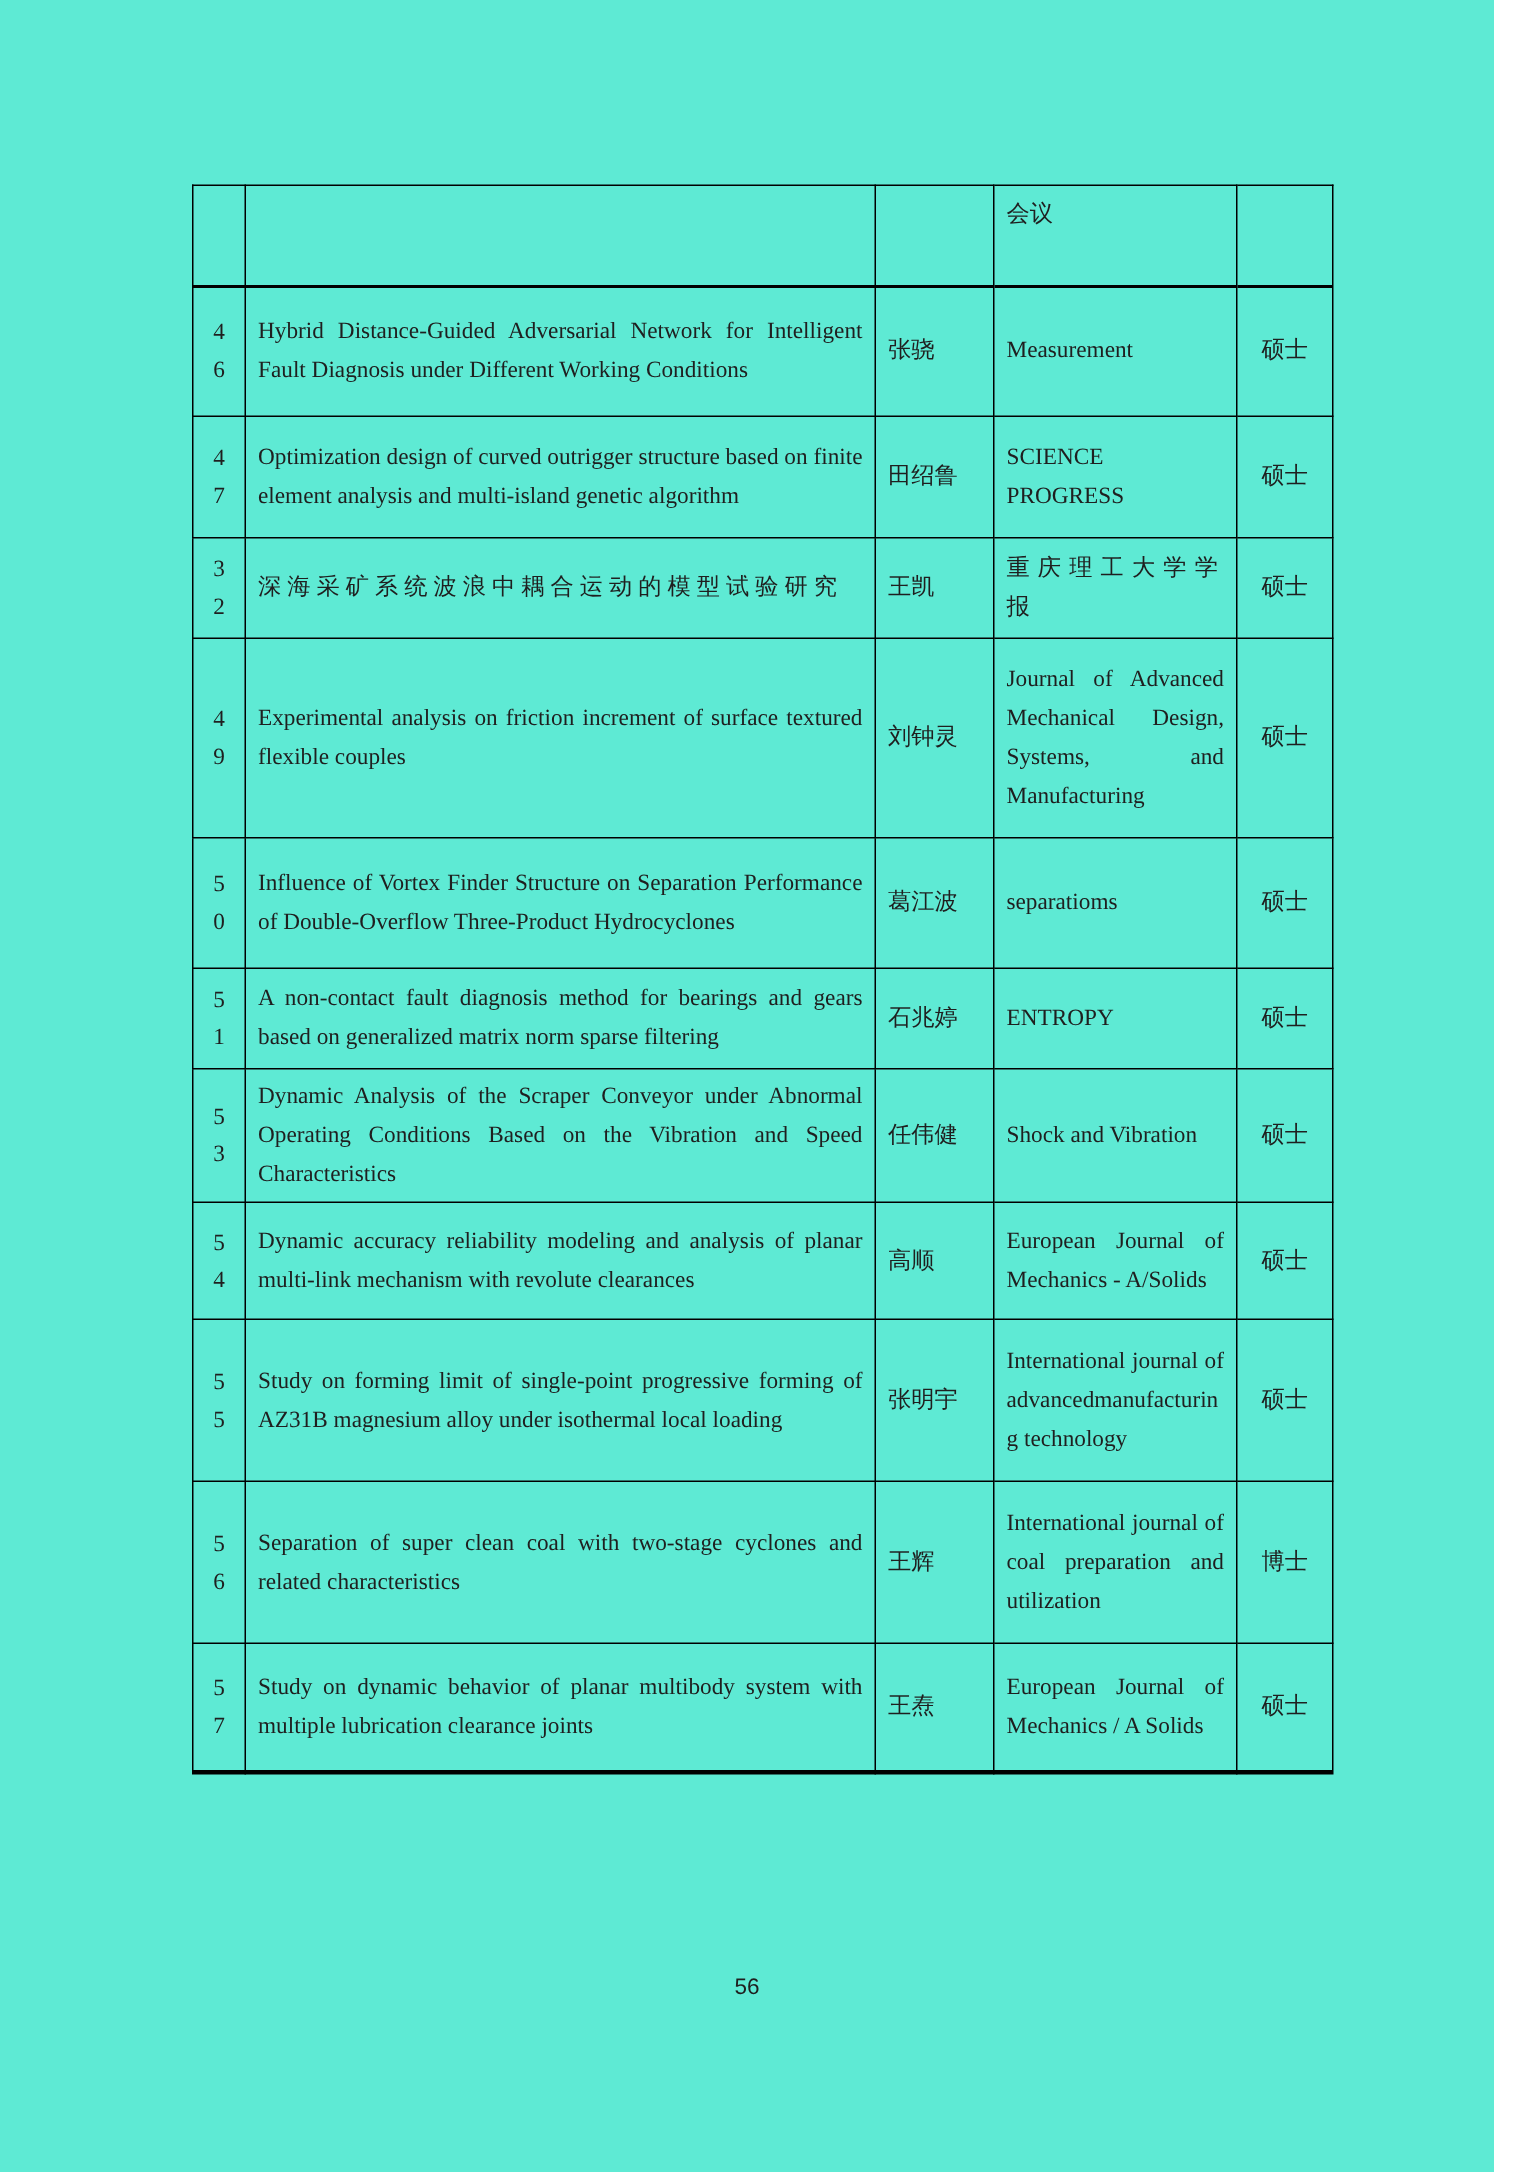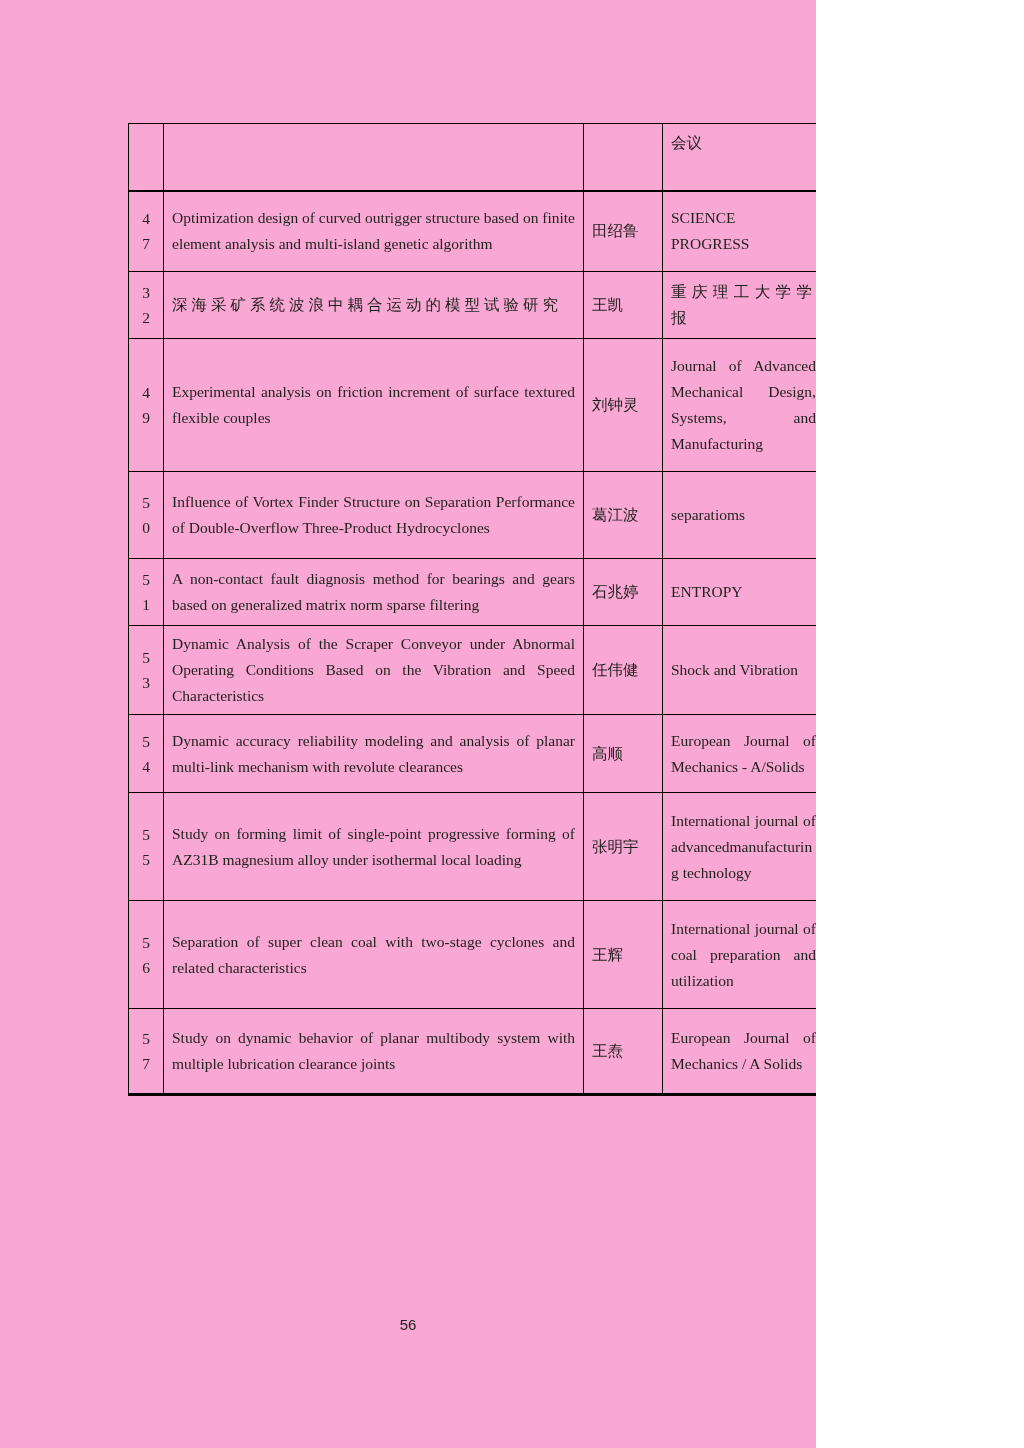--- a/index.html
+++ b/index.html
@@ -2,23 +2,23 @@
 <html><head>
 <meta charset="utf-8">
 <style>
   html, body {
     margin: 0;
     padding: 0;
     background: #ffffff;
   }
   .page {
     position: relative;
-    width: 816px;
+    width: 996px;
     height: 1448px;
-    background: #f9a8d4;
+    background: #5eead4;
     font-family: "Liberation Serif", "DejaVu Serif", serif;
     color: #1f1f1f;
     overflow: hidden;
   }
   table.pub-table {
     position: absolute;
     left: 128px;
     top: 123px;
     width: 760px;
     border-collapse: collapse;
@@ -99,20 +99,29 @@
       <tr class="partial-row" style="height:67px;">
         <td class="num-cell"></td>
         <td class="title-cell"></td>
         <td class="author-cell"></td>
         <td class="journal-cell">
           <span>会议</span>
         </td>
         <td class="degree-cell"></td>
       </tr>
 
+    <tr style="height: 87px;">
+          <td class="num-cell">
+            <div class="num-stack">46</div>
+          </td>
+          <td class="title-cell"><span>Hybrid Distance-Guided Adversarial Network for Intelligent Fault Diagnosis under Different Working Conditions</span></td>
+          <td class="author-cell"><span>张骁</span></td>
+          <td class="journal-cell"><span>Measurement</span></td>
+          <td class="degree-cell"><span>硕士</span></td>
+        </tr>
         <tr style="height: 81px;">
           <td class="num-cell">
             <div class="num-stack">47</div>
           </td>
           <td class="title-cell"><span>Optimization design of curved outrigger structure based on finite element analysis and multi-island genetic algorithm</span></td>
           <td class="author-cell"><span>田绍鲁</span></td>
           <td class="journal-cell"><span>SCIENCE PROGRESS</span></td>
           <td class="degree-cell"><span>硕士</span></td>
         </tr>
         <tr style="height: 67px;">

